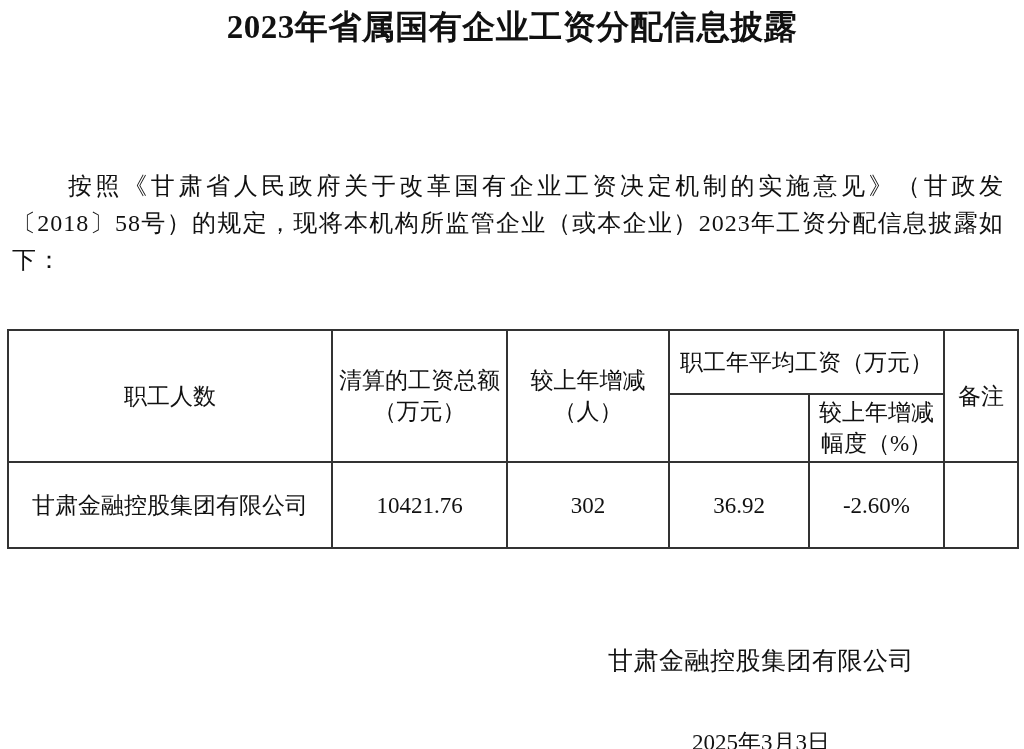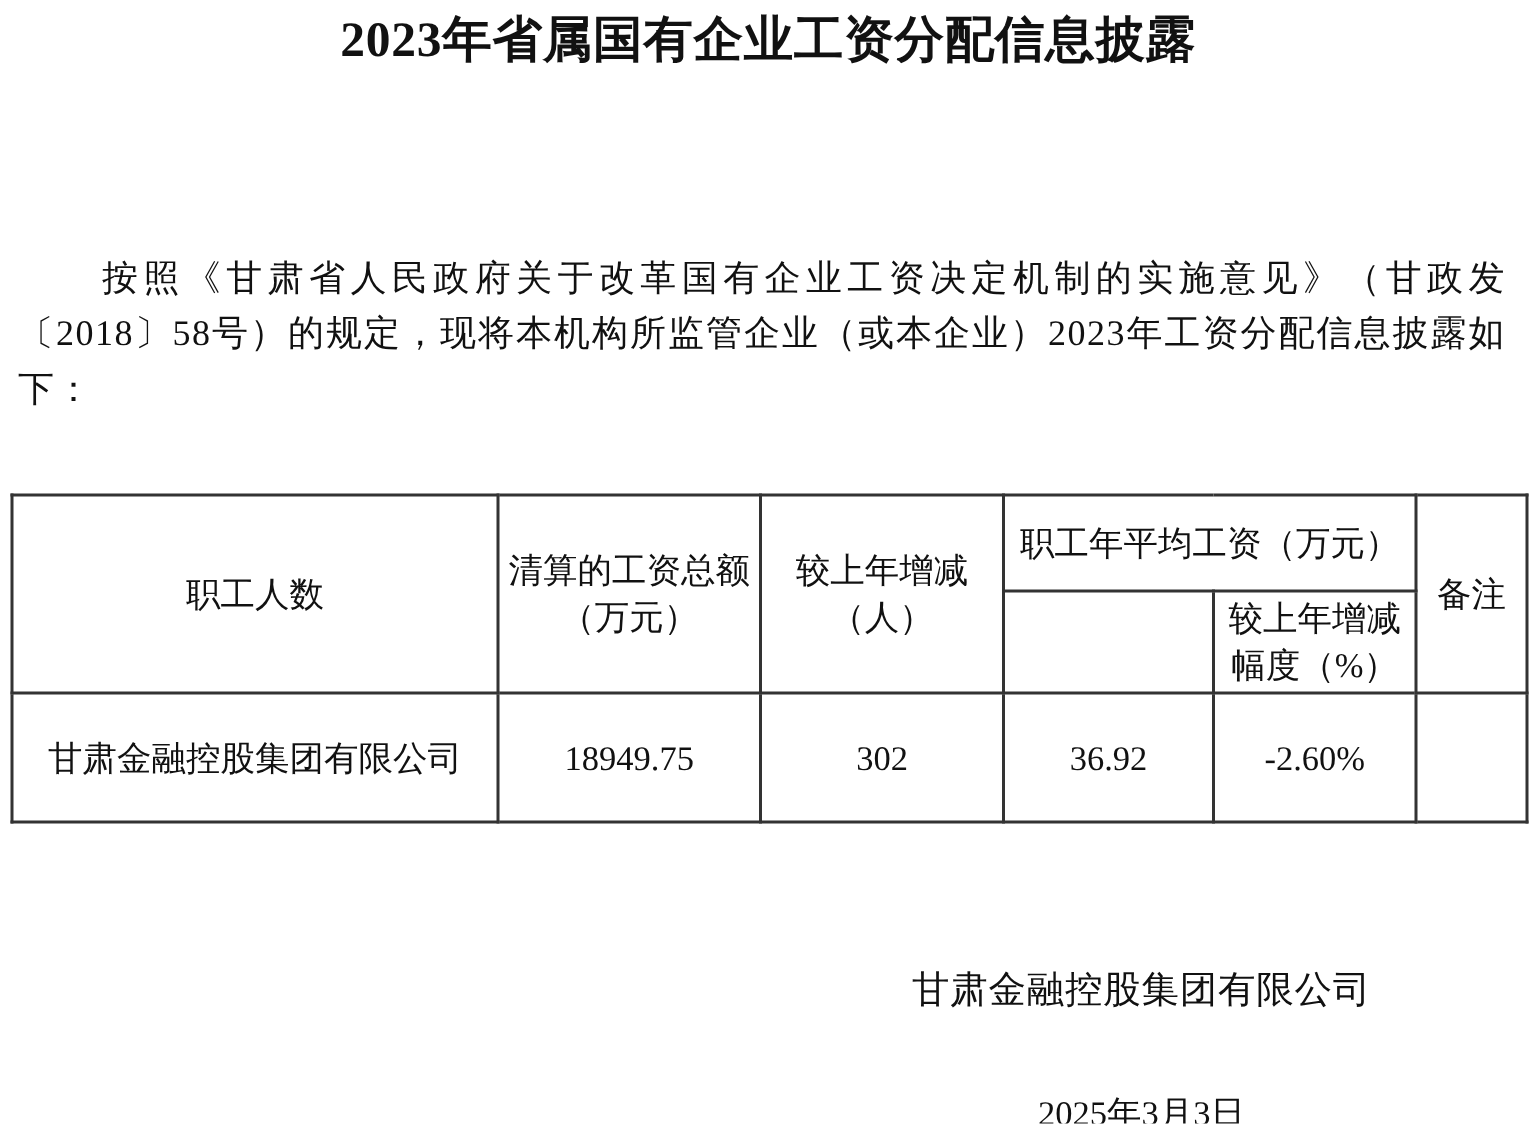--- a/index.html
+++ b/index.html
@@ -99,21 +99,21 @@
         <td colspan="2">职工年平均工资（万元）</td>
         <td rowspan="2">备注</td>
       </tr>
       <tr class="header-row-bottom">
         <td></td>
         <td>较上年增减
 幅度（%）</td>
       </tr>
       <tr class="data-row">
         <td>甘肃金融控股集团有限公司</td>
-        <td>18949.75</td>
+        <td>10421.76</td>
         <td>302</td>
         <td>36.92</td>
         <td>-2.60%</td>
         <td></td>
       </tr>
     </tbody>
   </table>
 
   <div class="footer-block">
     <div class="signature">甘肃金融控股集团有限公司</div>

